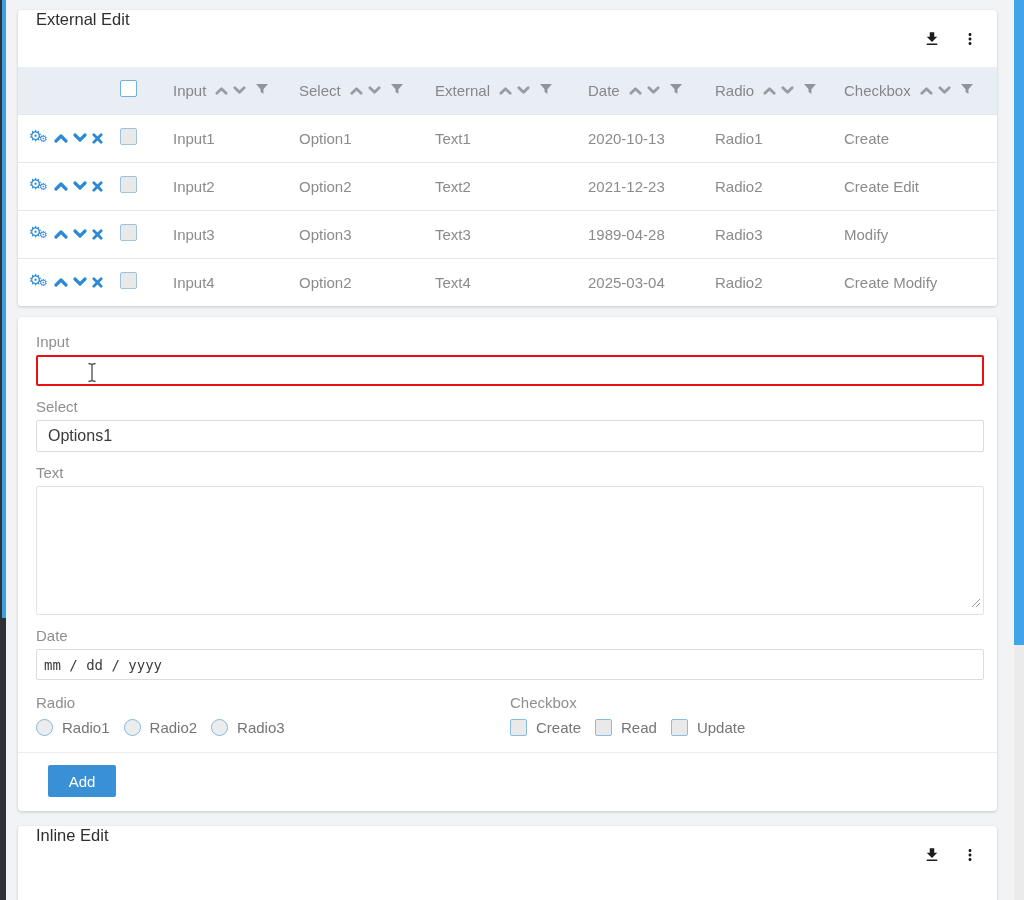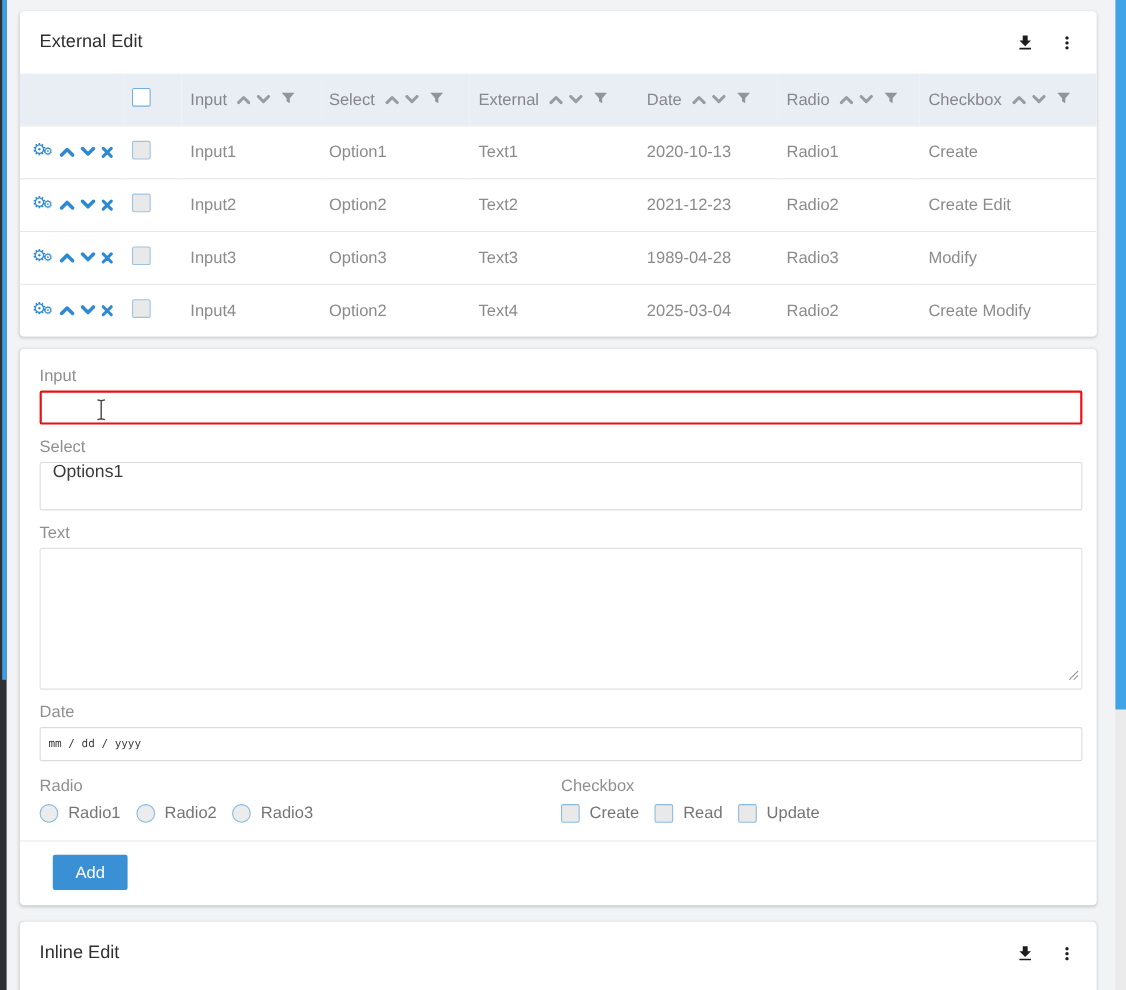--- a/index.html
+++ b/index.html
@@ -10,21 +10,21 @@
   
   .left-rail { position:absolute; left:0; top:0; width:6px; height:100%; background:#2d3136; z-index:5; }
   .left-rail-thumb { position:absolute; left:2px; top:0; width:4px; height:618px; background:#3f9ee4; }
   .right-rail { position:absolute; right:0; top:0; width:10px; height:100%; background:#ebebeb; z-index:5; }
   .right-rail-thumb { position:absolute; right:0; top:0; width:10px; height:645px; background:#42a4e8; }
 
   .content { position:absolute; left:18px; top:10px; width:979px; }
   .card { background:#fff; border-radius:4px; box-shadow:0 1px 3px rgba(0,0,0,.18); overflow:hidden; }
 
   
-  .card-header { height:57px; display:flex; align-items:center; padding:0 18px; }
+  .card-header { height:57px; display:flex; padding:0 18px; }
   .card-title { font-size:16.5px; font-weight:400; color:#2f2f2f; flex:1; }
   .card-actions { display:flex; align-items:center; gap:20px; }
   .icon-btn { display:inline-flex; cursor:pointer; }
 
   
   table { width:100%; border-collapse:collapse; table-layout:fixed; }
   th { height:47px; background:#e9edf4; font-weight:400; color:#84888d; font-size:15px; text-align:left; padding:0 0 0 8px; vertical-align:middle; }
   .th-inner { display:flex; align-items:center; }
   .th-inner .lbl { margin-right:9px; }
   .sort-ic { margin-right:5px; display:inline-flex; cursor:pointer; }
@@ -39,23 +39,23 @@
   .cb.gray { background:#e9e9e9; border-color:#9cc3e2; }
   .check-cell { padding-left:8px; }
 
   
   .form-card { margin-top:11px; }
   .form-body { padding:16px 13px 0 18px; }
   .flabel { display:block; font-size:15px; color:#8f8f8f; margin-bottom:5px; }
   .fgap { margin-top:12px; }
   .fld { width:100%; background:#fff; border:1px solid #dcdcdc; border-radius:2px; position:relative; }
   .fld.error { border:2px solid #e81010; height:31px; }
-  .fld.select { height:44px; display:flex; align-items:flex-start; padding-left:11px; font-size:16px; color:#3a3a3a; }
+  .fld.select { height:32px; display:flex; align-items:center; padding-left:11px; font-size:16px; color:#3a3a3a; }
   .fld.tarea { height:129px; border-color:#e2e2e2; }
-  .fld.date { height:31px; display:flex; align-items:center; padding-left:7px; font-family:"DejaVu Sans Mono", monospace; font-size:10px; color:#3d3d3d; }
+  .fld.date { height:31px; display:flex; align-items:center; padding-left:7px; font-family:"DejaVu Sans Mono", monospace; font-size:14px; color:#3d3d3d; }
   .resize-handle { position:absolute; right:2px; bottom:2px; }
   .ibeam { position:absolute; left:48px; top:5px; }
 
   .choice-row { display:flex; margin-top:14px; }
   .choice-col { width:484px; }
   .opts { display:flex; align-items:center; margin-top:8px; font-size:15px; color:#757575; }
   .opts .optlbl { margin:0 14px 0 9px; }
   .radio { display:inline-block; width:17px; height:17px; border:1px solid #85b9e2; border-radius:50%; background:#ececec; cursor:pointer; }
   .cbx { display:inline-block; width:17px; height:17px; border:1px solid #8abce0; border-radius:2px; background:#e9e9e9; cursor:pointer; }
 

